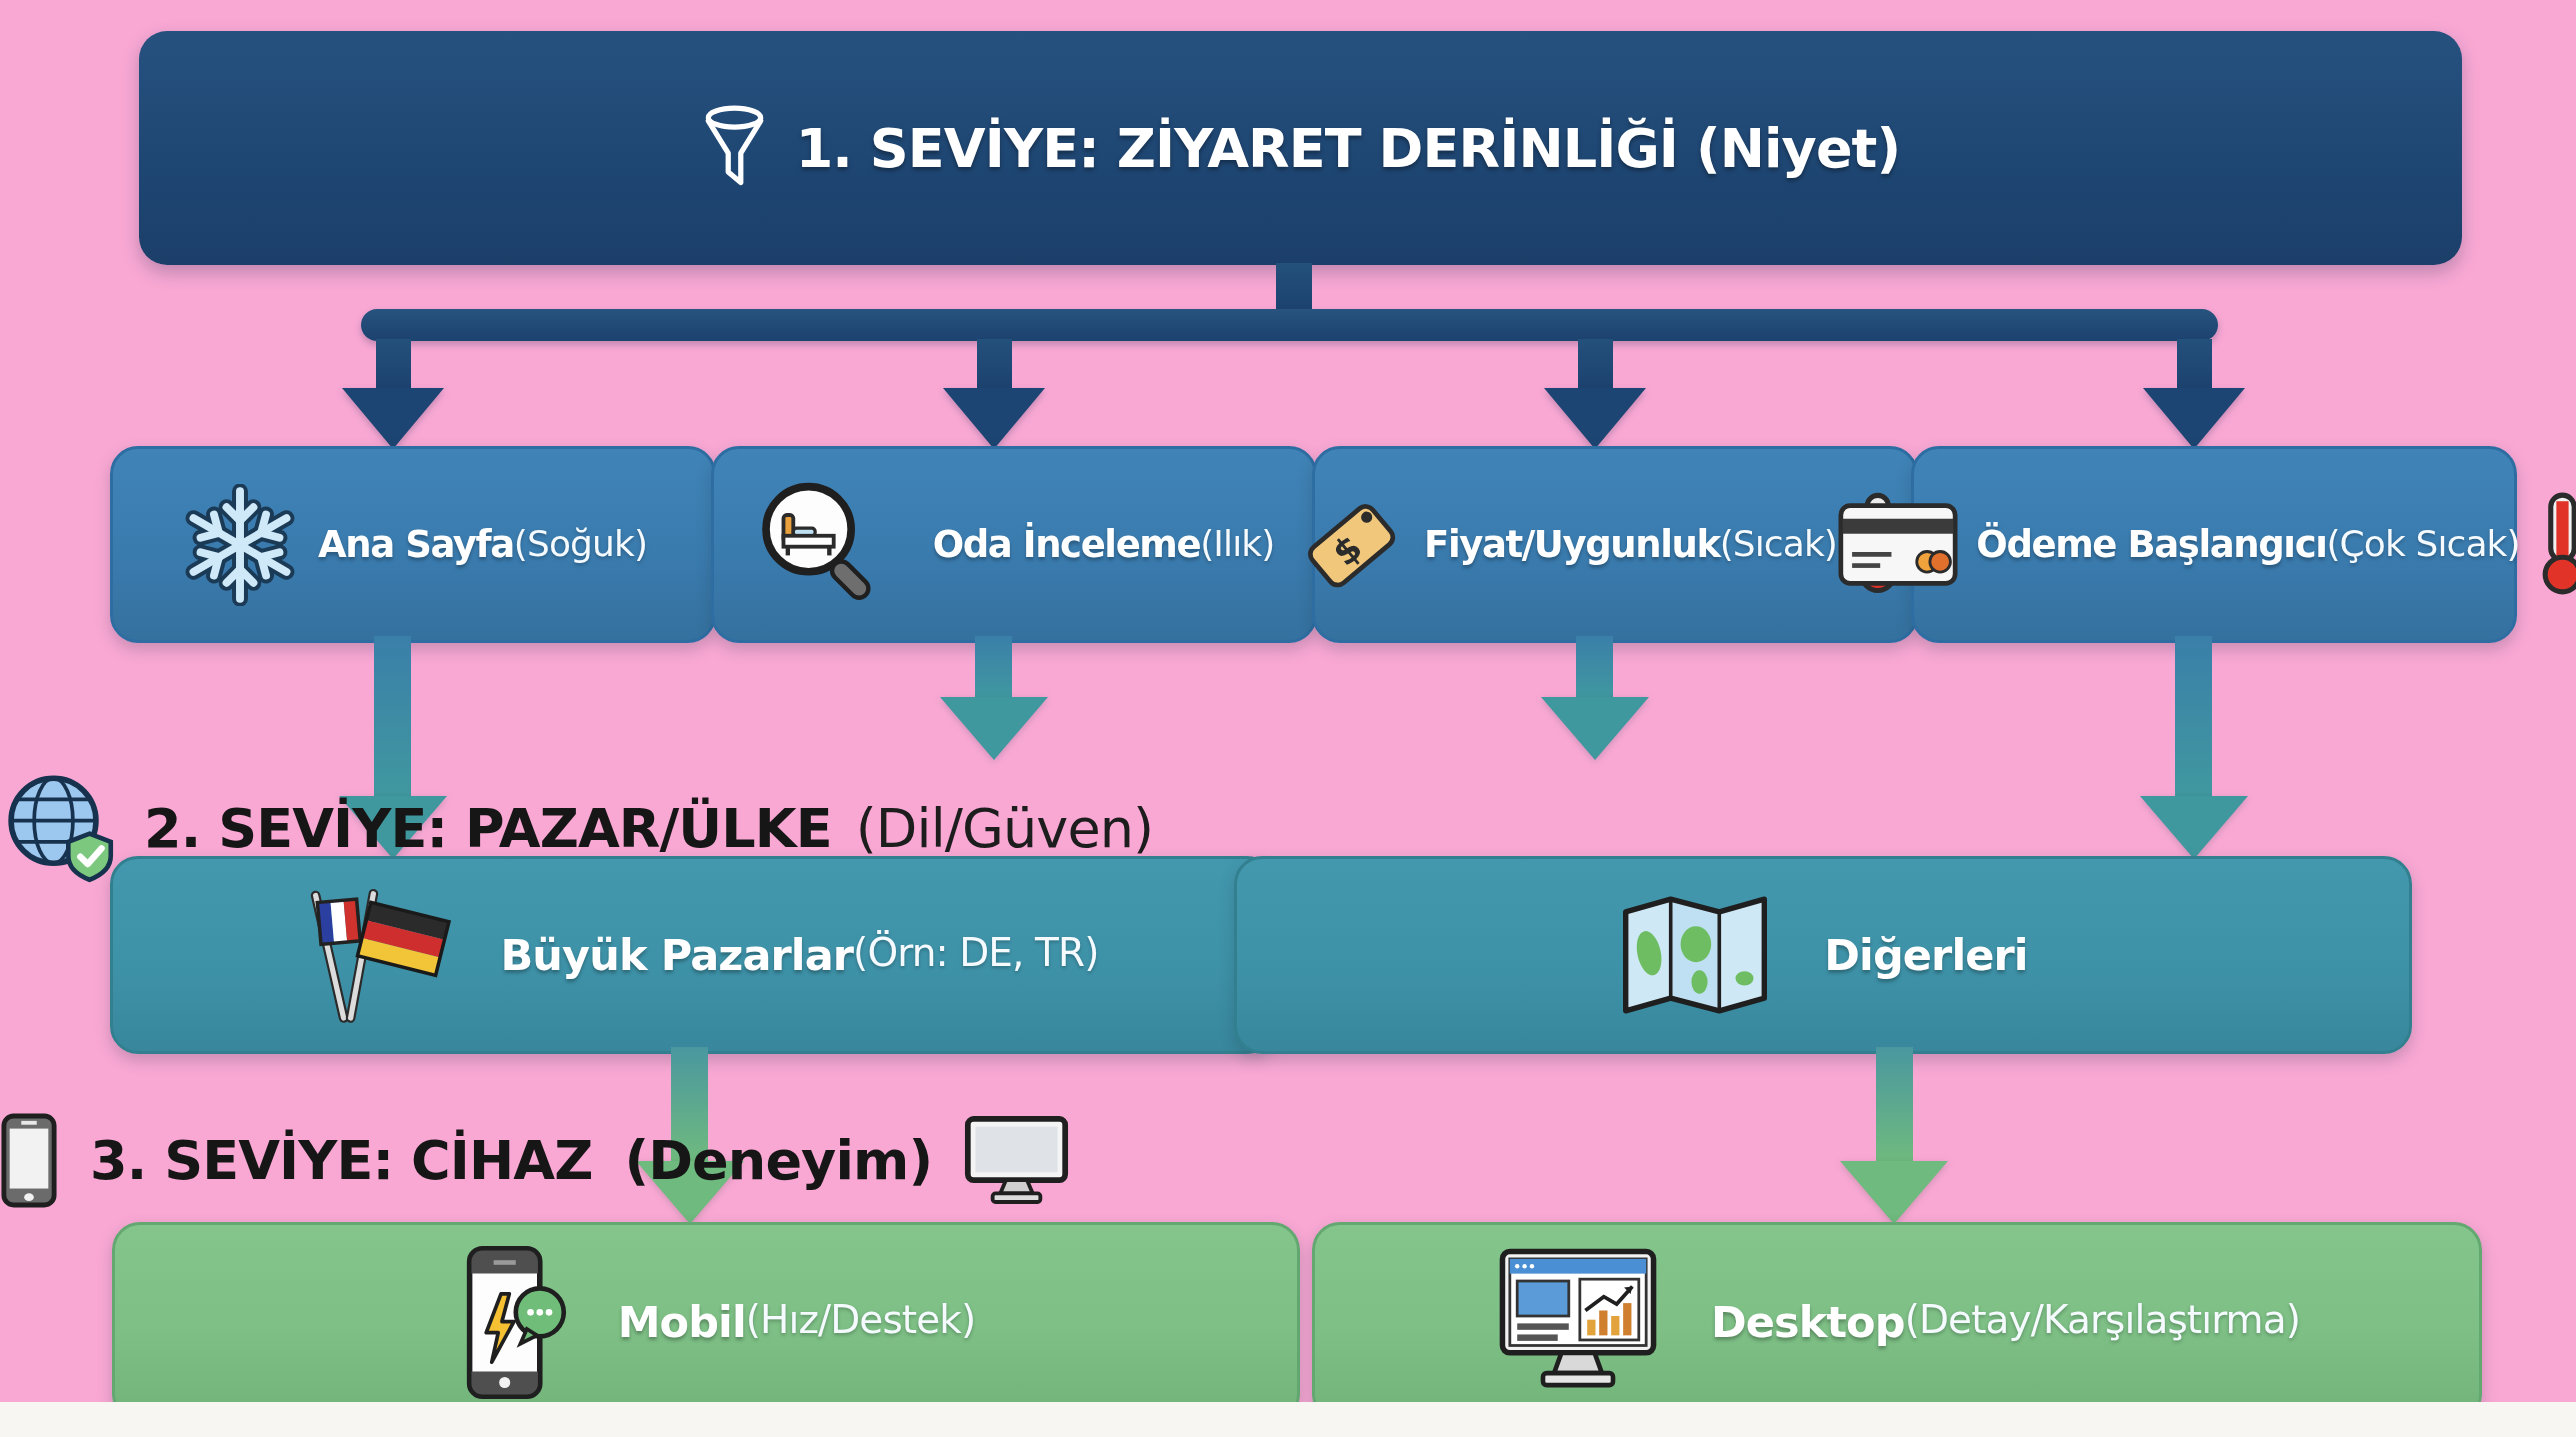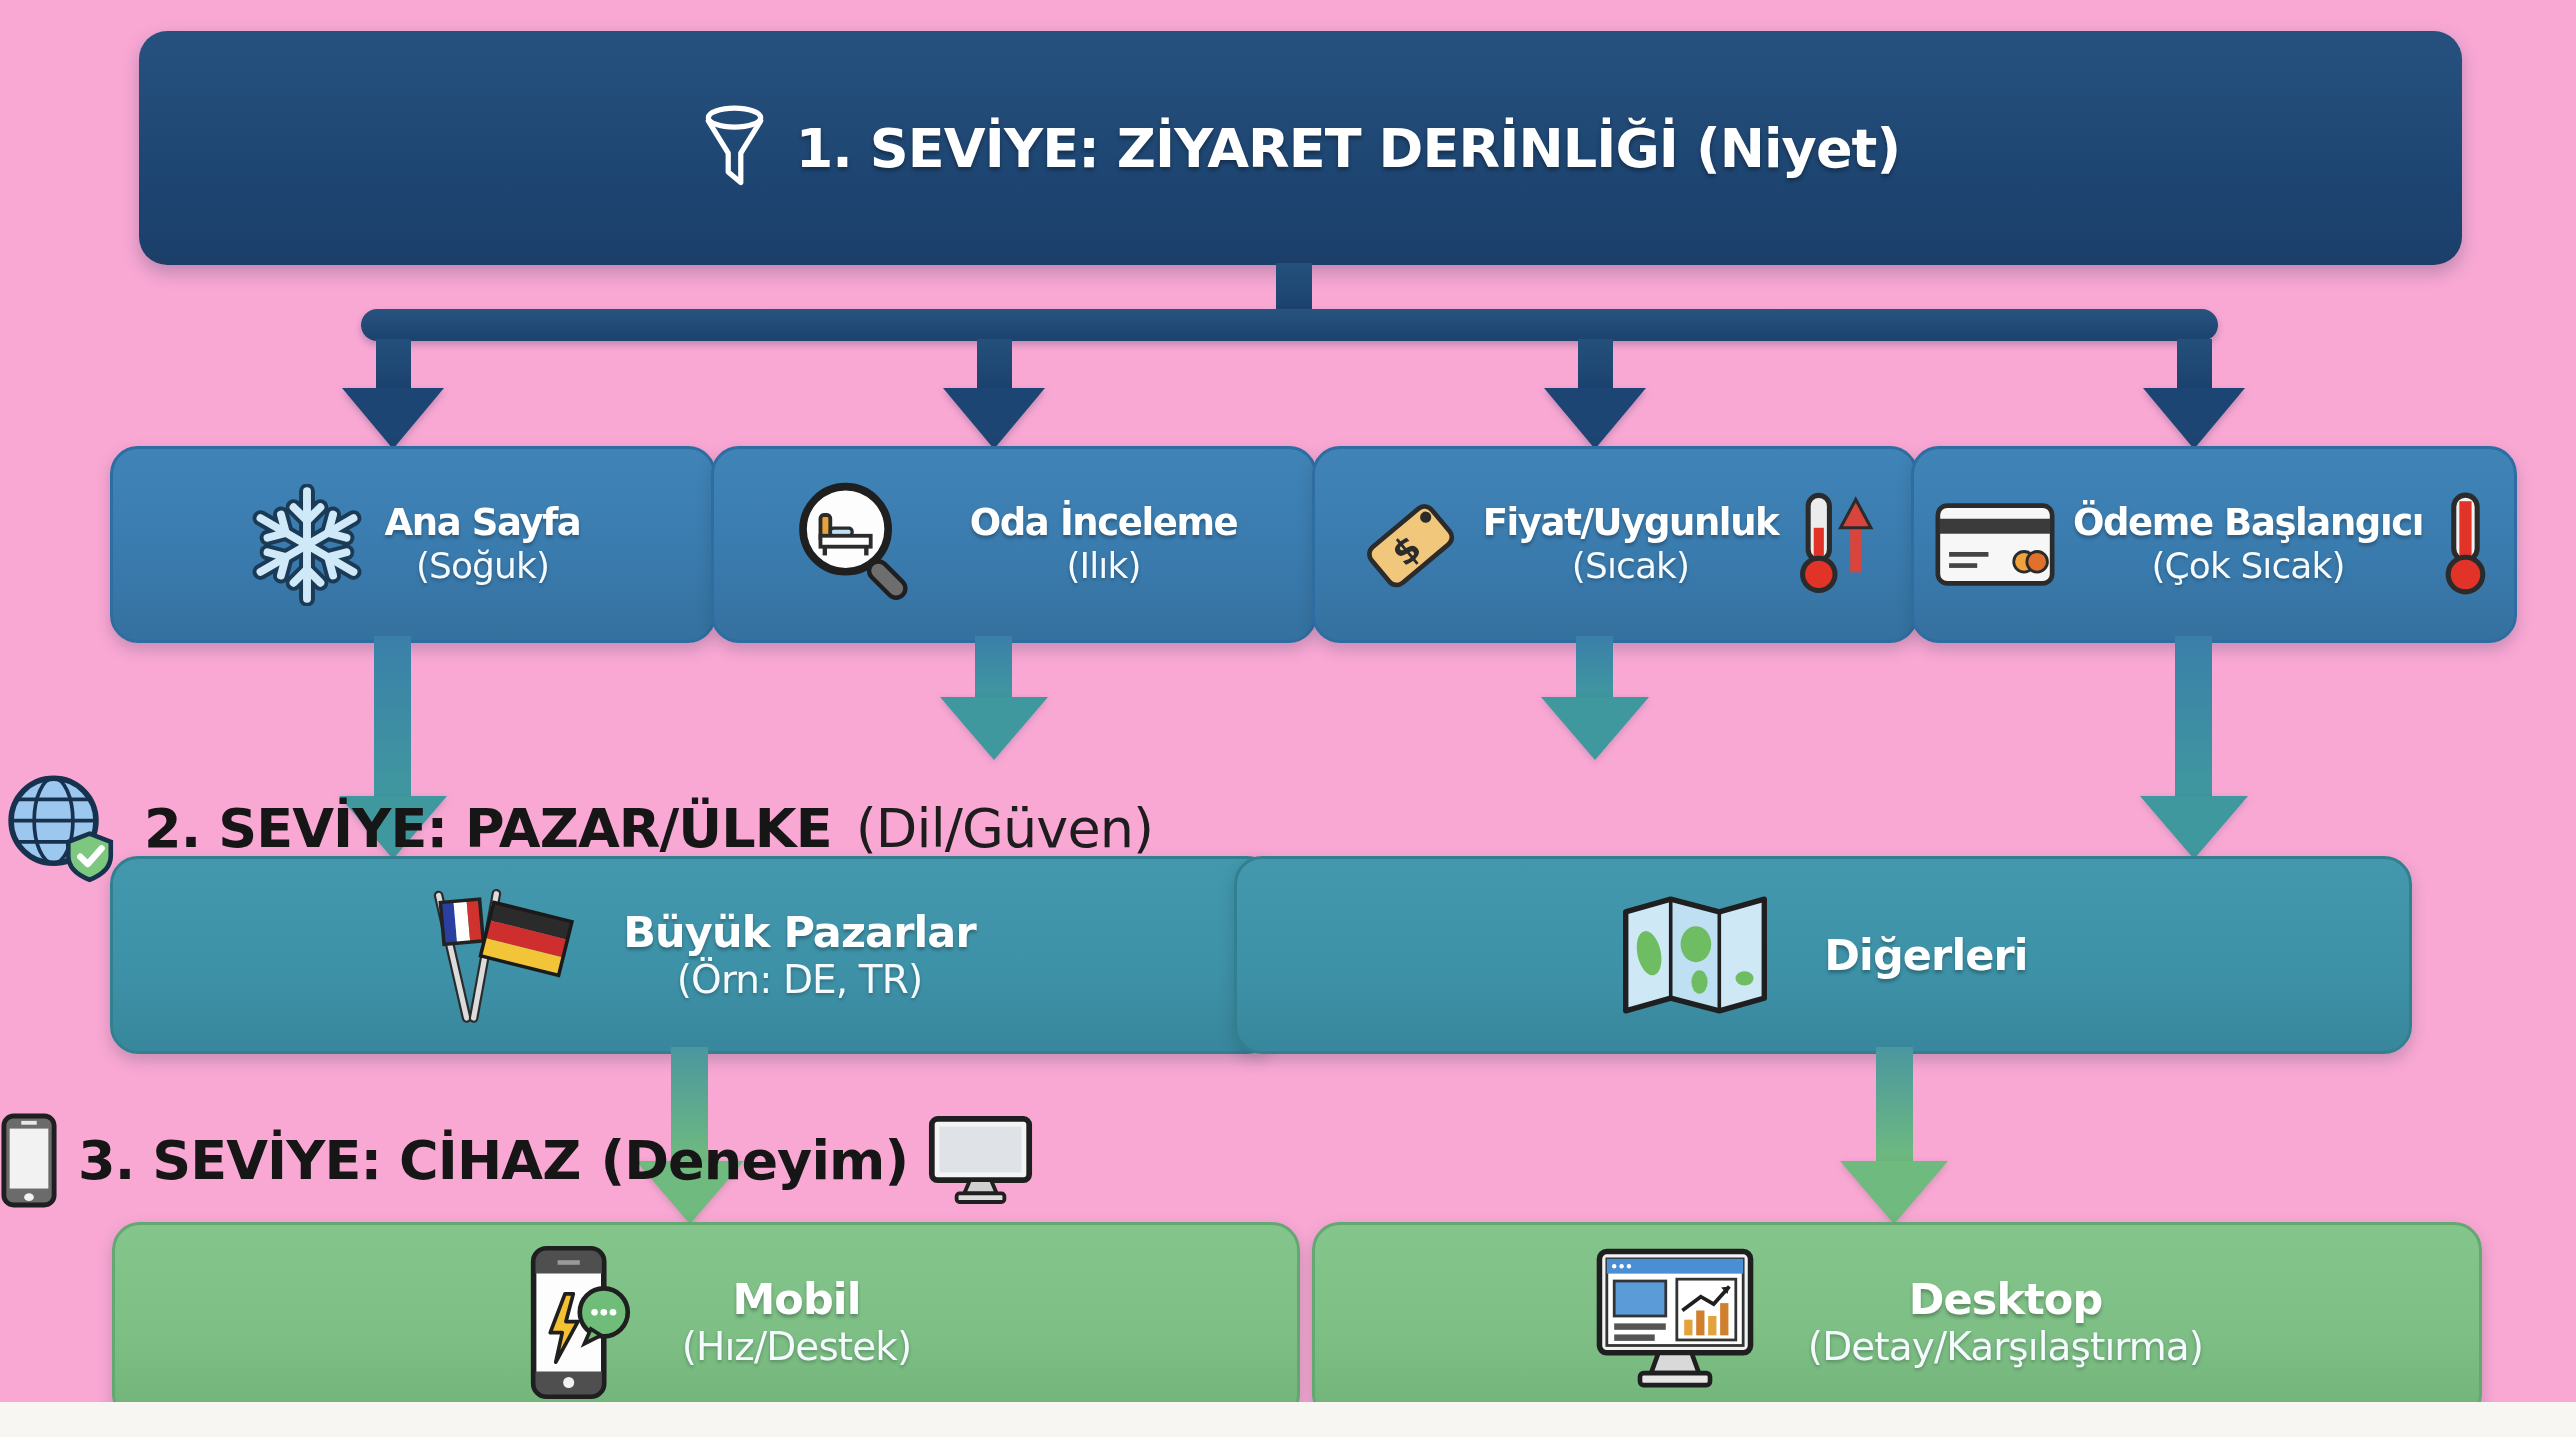--- a/index.html
+++ b/index.html
@@ -27,21 +27,21 @@
   .head-green{border-width:63px 54px 0 54px;border-top-color:#6fba7e;filter:drop-shadow(0 2.8px 3.7px rgba(30,70,40,.2));}
 
   
   .box{
     display:flex;align-items:center;justify-content:center;gap:24px;
     border-radius:28px;box-shadow:0 6.6px 15px rgba(30,50,70,.22);
   }
   .box-blue{background:linear-gradient(180deg,#4084b7 0%,#3a7bae 55%,#35719f 100%);border:3.7px solid #2d6da1;}
   .box-teal{background:linear-gradient(180deg,#4398ae 0%,#3e92a8 55%,#38879c 100%);border:3.7px solid #32808f;}
   .box-green{background:linear-gradient(180deg,#84c58c 0%,#7dbf85 55%,#72b37a 100%);border:3.7px solid #63a771;}
-  .box-text{display:flex;flex-direction:column;align-items:center;justify-content:center;line-height:1.18;}
+  .box-text{display:flex;flex-direction:row;justify-content:center;line-height:1.18;}
   .box-title{color:#fff;font-weight:800;font-size:43px;letter-spacing:-0.9px;white-space:nowrap;text-shadow:0 2.8px 3.7px rgba(0,0,0,.28);}
   .box-sub{color:#f4fafd;font-weight:500;font-size:39px;letter-spacing:-0.9px;white-space:nowrap;text-shadow:0 1.9px 3.7px rgba(0,0,0,.25);}
   .l1 .box-title{font-size:37px;letter-spacing:-1.4px;}
   .l1 .box-sub{font-size:36px;}
   .l1{gap:17px;padding:0 17px;}
 
   
   .level-label{
     left:0;width:2576px;display:flex;align-items:center;justify-content:flex-start;gap:24px;
   }
@@ -247,21 +247,21 @@
       <span class="box-title">Diğerleri</span>
     </span>
   </div>
 
   <div class="abs stem-green" style="left:671px;top:1047px;width:37px;height:114px;"></div>
   <div class="abs head head-green" style="left:636px;top:1161px;"></div>
 
   <div class="abs stem-green" style="left:1876px;top:1047px;width:37px;height:114px;"></div>
   <div class="abs head head-green" style="left:1840px;top:1161px;"></div>
 
-  <div class="abs level-label" style="top:1103px;height:114px;gap:20px;">
+  <div class="abs level-label" style="top:1103px;height:114px;gap:32px;">
     <span>
       <svg width="58" height="97" viewBox="0 0 60 100">
         <rect x="4" y="4" width="52" height="92" rx="10" fill="#6b6b6b" stroke="#1f1f1f" stroke-width="5"></rect>
         <rect x="10" y="17" width="40" height="62" fill="#f2f2f2"></rect>
         <line x1="22" y1="11" x2="38" y2="11" stroke="#e8e8e8" stroke-width="4"></line>
         <ellipse cx="30" cy="88" rx="5" ry="4" fill="#f2f2f2"></ellipse>
       </svg>
     </span>
     <span class="label-bold">3. SEVİYE: CİHAZ</span>
     <span class="label-bold">(Deneyim)</span>

